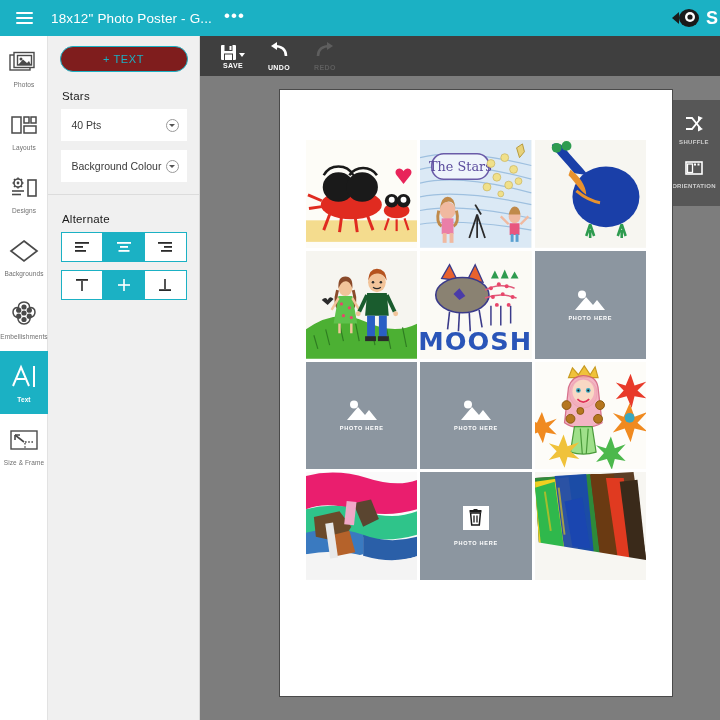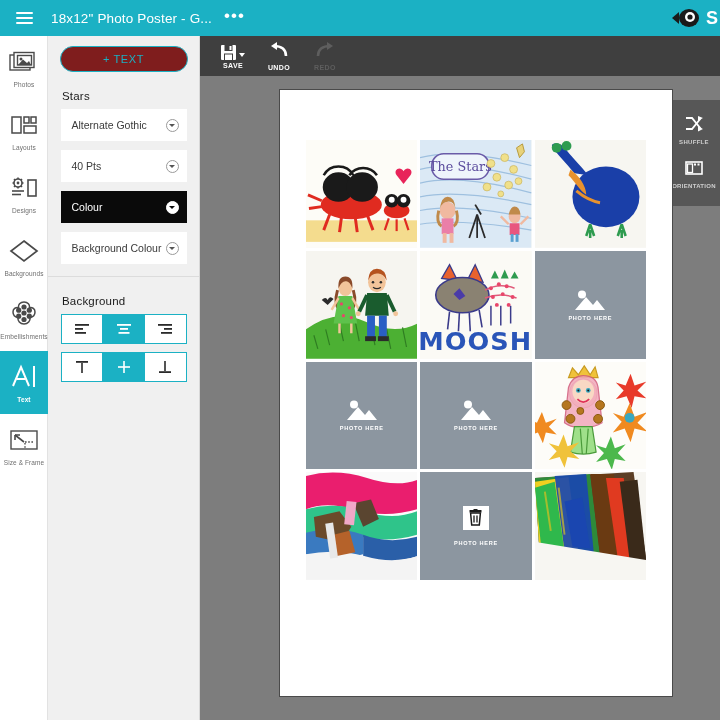--- a/index.html
+++ b/index.html
@@ -290,47 +290,35 @@
       <span class="rlabel">Size &amp; Frame</span>
     </div>
   </div>
 
   <div class="panel">
     <div class="add-text-btn">+ TEXT</div>
 
     <div class="section-title">Stars</div>
 
     <div class="field">
-      <span>Alternate Gothic</span>
-      <span class="chev">
-          <i></i>
-        </span>
-    </div>
-    <div class="field">
       <span>40 Pts</span>
-      <span class="chev">
-          <i></i>
-        </span>
-    </div>
-    <div class="field dark">
-      <span>Colour</span>
       <span class="chev">
           <i></i>
         </span>
     </div>
     <div class="field">
       <span>Background Colour</span>
       <span class="chev">
           <i></i>
         </span>
     </div>
 
     <div class="divider"></div>
 
-    <div class="section-title">Background</div>
+    <div class="section-title">Alternate</div>
 
     <div class="align-row">
       <div class="align-btn">
         <svg width="16" height="12" viewBox="0 0 16 12">
           <rect x="1" y="1" width="14" height="1.8" fill="#2b2b2b"></rect>
           <rect x="1" y="5" width="8" height="1.8" fill="#2b2b2b"></rect>
           <rect x="1" y="9" width="11" height="1.8" fill="#2b2b2b"></rect>
         </svg>
       </div>
       <div class="align-btn on">

